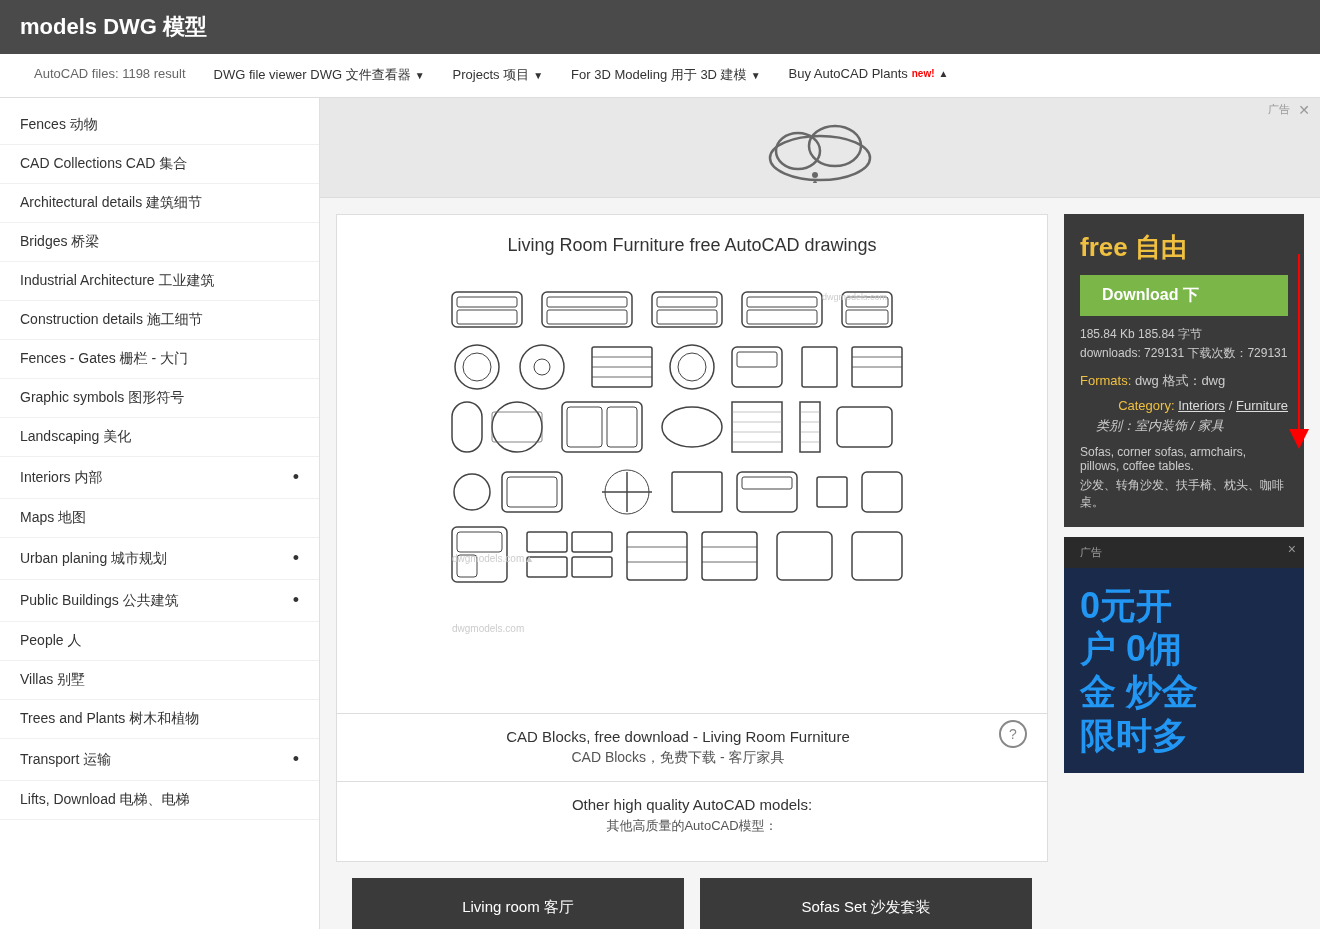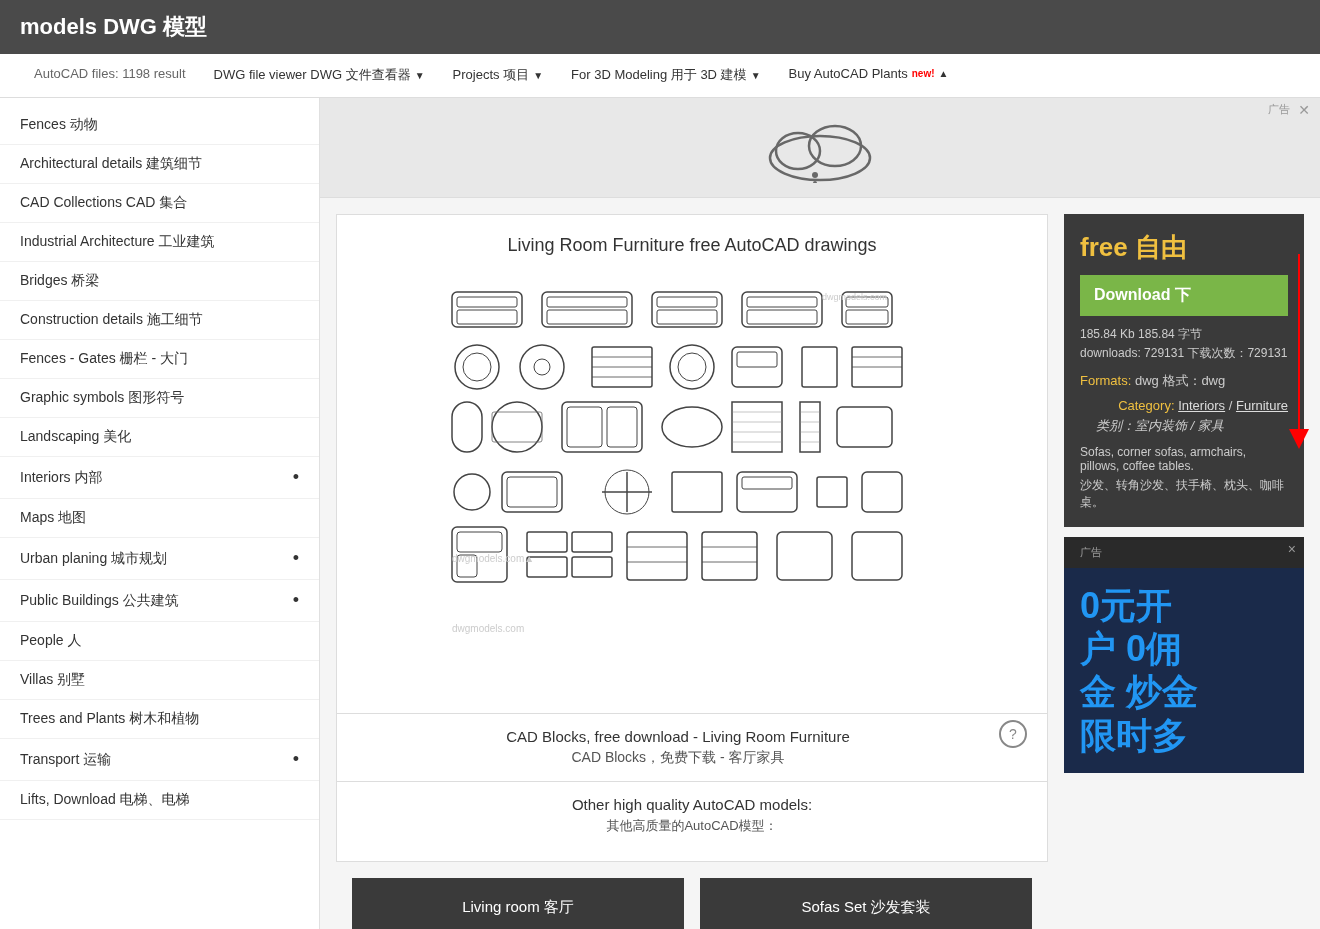--- a/index.html
+++ b/index.html
@@ -145,21 +145,21 @@
     .free-label {
       color: #f0c040;
       font-size: 26px;
       font-weight: bold;
       display: inline;
     }
     .download-btn {
       background: #7ab648;
       color: white;
       border: none;
-      padding: 10px 14px;
+      padding: 10px 22px;
       font-size: 16px;
       cursor: pointer;
       font-weight: bold;
       display: block;
       width: 100%;
       margin: 10px 0;
       text-align: left;
     }
     .info-size { color: #ccc; font-size: 12px; margin: 6px 0 2px; }
     .info-downloads { color: #ccc; font-size: 12px; margin-bottom: 10px; }
@@ -294,30 +294,30 @@
   </span>
 </div>
 
 <div class="layout">
 
   <div class="sidebar">
     <div class="sidebar-item">
       <span>Fences 动物</span>
     </div>
     <div class="sidebar-item">
+      <span>CAD Collections CAD 集合</span>
+    </div>
+    <div class="sidebar-item">
       <span>Architectural details 建筑细节</span>
     </div>
     <div class="sidebar-item">
-      <span>CAD Collections CAD 集合</span>
+      <span>Bridges 桥梁</span>
     </div>
     <div class="sidebar-item">
       <span>Industrial Architecture 工业建筑</span>
-    </div>
-    <div class="sidebar-item">
-      <span>Bridges 桥梁</span>
     </div>
     <div class="sidebar-item">
       <span>Construction details 施工细节</span>
     </div>
     <div class="sidebar-item">
       <span>Fences - Gates 栅栏 - 大门</span>
     </div>
     <div class="sidebar-item">
       <span>Graphic symbols 图形符号</span>
     </div>

